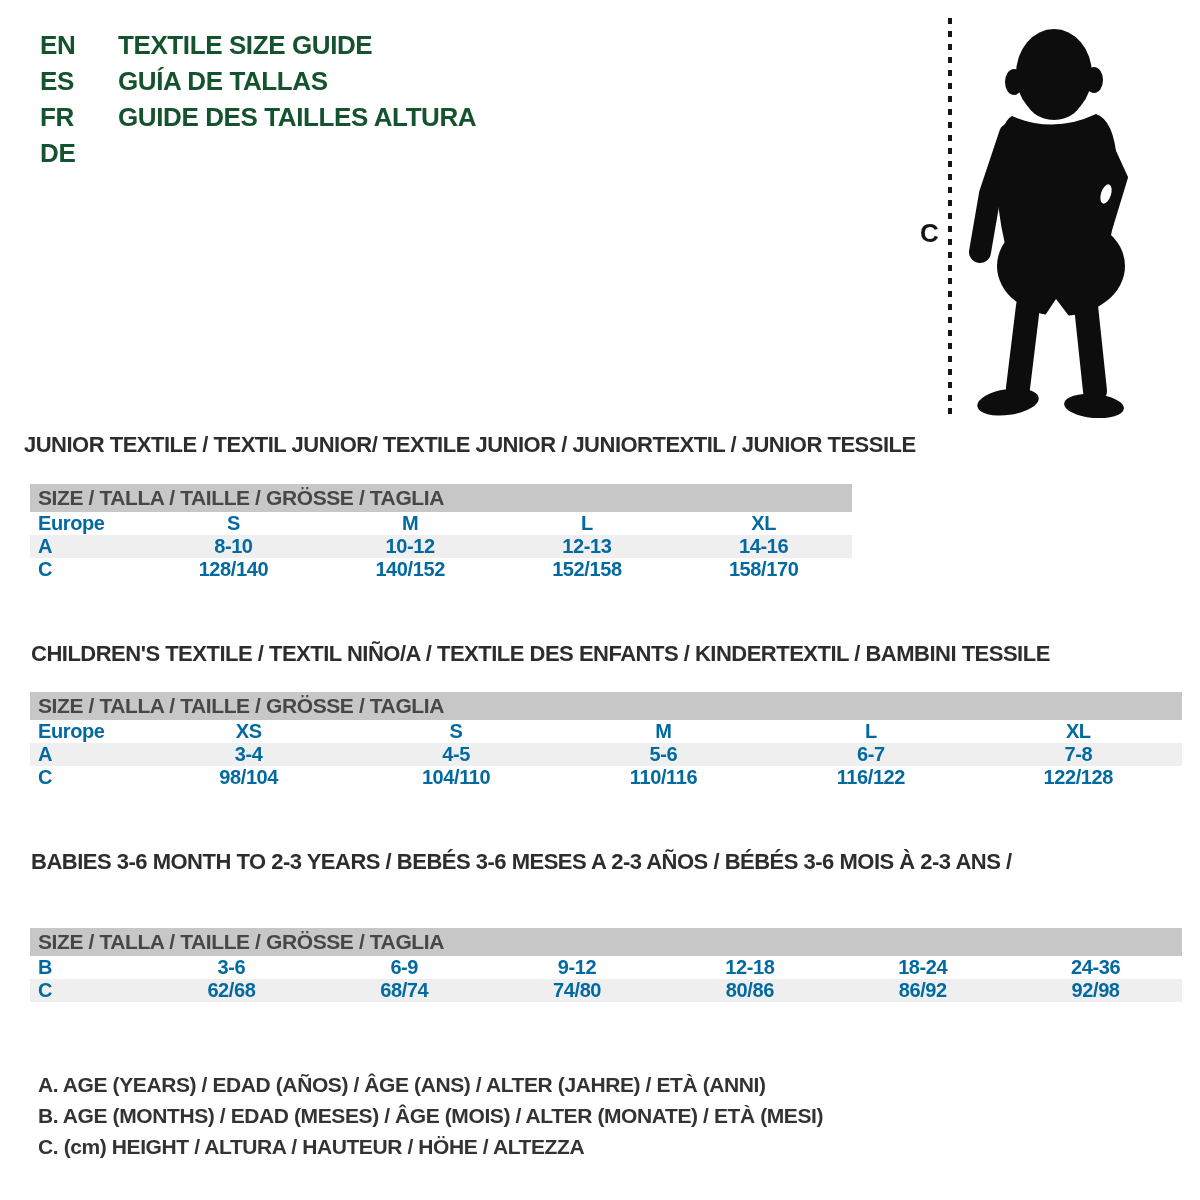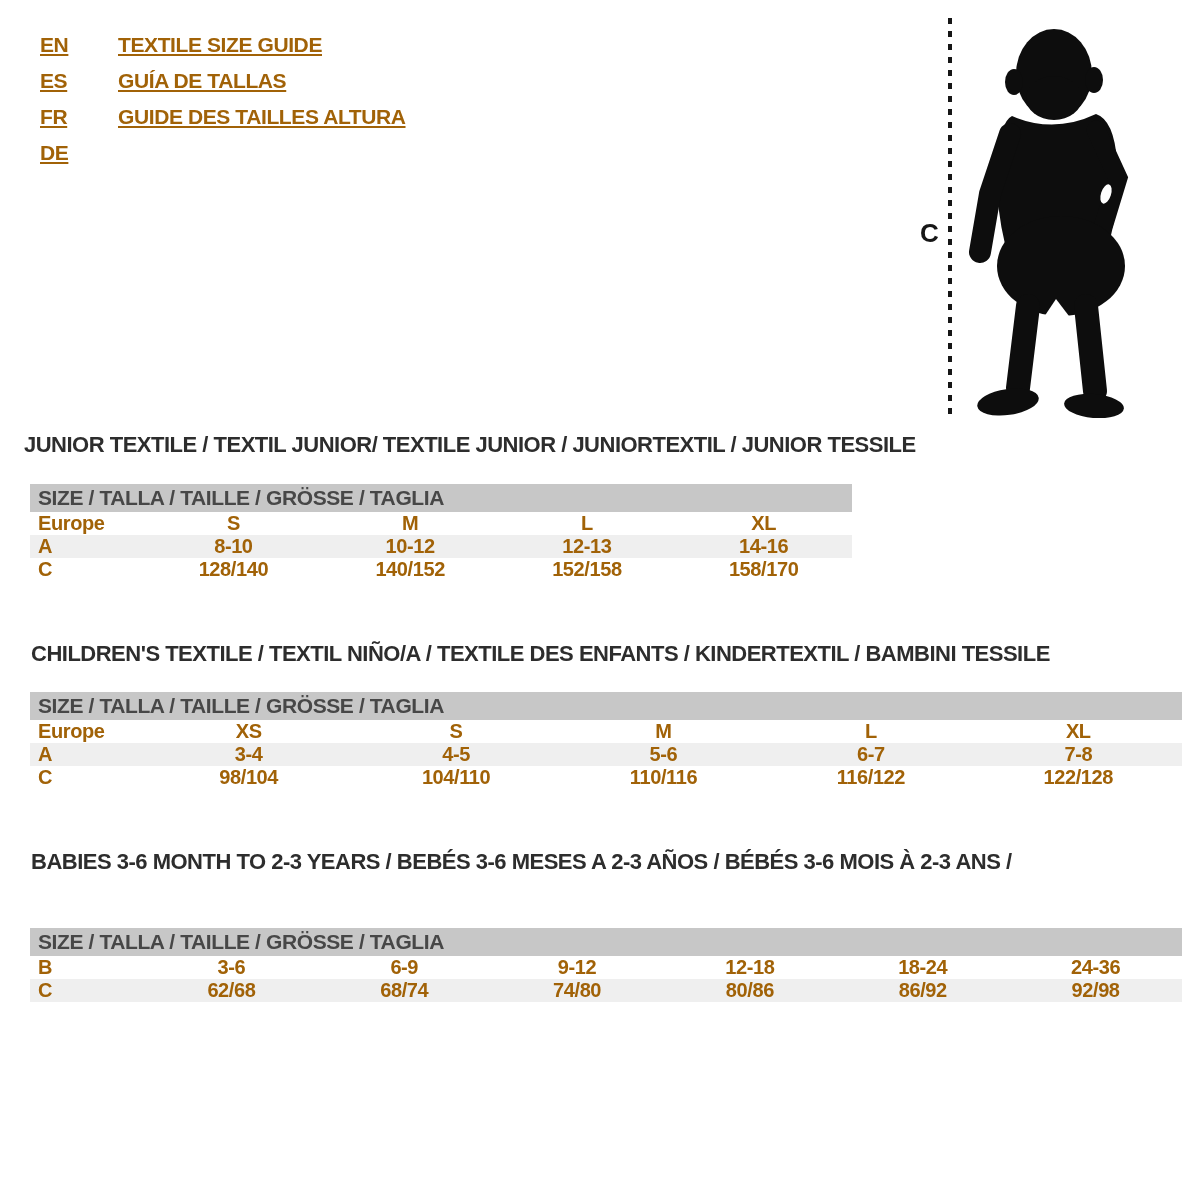--- a/index.html
+++ b/index.html
@@ -3,21 +3,21 @@
 <meta charset="utf-8">
 <style>
   html,body{margin:0;padding:0;background:#fff;}
   .page{
     position:relative;width:1200px;height:1200px;background:#fff;overflow:hidden;
     font-family:"Liberation Sans","DejaVu Sans",sans-serif;
     font-weight:700;font-stretch:condensed;letter-spacing:-0.4px;color:#3a3a3a;
   }
   
   .langs{position:absolute;left:40px;top:27px;}
-  .lang-row{display:flex;line-height:36px;font-size:21px;color:#a16207;text-decoration:underline;}
+  .lang-row{display:flex;line-height:36px;font-size:26px;color:#14532d;}
   .lang-code{width:78px;flex:0 0 78px;}
   .lang-label{white-space:nowrap;}
   
   .figure{position:absolute;left:900px;top:14px;width:292px;height:408px;}
   .measure-line{
     position:absolute;left:48px;top:4px;width:4px;height:396px;
     background:repeating-linear-gradient(to bottom,#161616 0 6px,transparent 6px 13px);
   }
   .measure-label{position:absolute;left:20px;top:204px;font-size:26px;color:#161616;}
   .baby{position:absolute;left:68px;top:2px;width:168px;height:402px;}
@@ -29,21 +29,21 @@
   .t3-title .line{display:block;line-height:31px;}
   
   table.size-table{position:absolute;border-collapse:collapse;table-layout:fixed;}
   .t1{left:30px;top:484px;width:822px;}
   .t2{left:30px;top:692px;width:1152px;}
   .t3{left:30px;top:928px;width:1152px;}
   th.band{
     background:#c7c7c7;color:#474747;text-align:left;font-size:21px;
     height:28px;padding:0 0 0 8px;font-weight:700;white-space:nowrap;
   }
-  td{height:15px;text-align:center;font-size:20px;font-weight:700;color:#a16207;padding:0;}
+  td{height:15px;text-align:center;font-size:20px;font-weight:700;color:#0369a1;padding:0;}
   td.rowlabel{text-align:left;padding-left:8px;}
   tr.alt td{background:#efefef;}
   col.c-label{width:115px;}
   
   .legend{position:absolute;left:38px;top:1069px;}
   .legend-line{font-size:21px;line-height:31px;white-space:nowrap;color:#333;}
 </style>
 </head>
 <body>
 
@@ -205,14 +205,19 @@
         <td>62/68</td>
         <td>68/74</td>
         <td>74/80</td>
         <td>80/86</td>
         <td>86/92</td>
         <td>92/98</td>
       </tr>
     </tbody>
   </table>
 
+  <div class="legend">
+    <div class="legend-line">A. AGE (YEARS) / EDAD (AÑOS) / ÂGE (ANS) / ALTER (JAHRE) / ETÀ (ANNI)</div>
+    <div class="legend-line">B. AGE (MONTHS) / EDAD (MESES) / ÂGE (MOIS) / ALTER (MONATE) / ETÀ (MESI)</div>
+    <div class="legend-line">C. (cm) HEIGHT / ALTURA / HAUTEUR / HÖHE / ALTEZZA</div>
+  </div>
 
 </div>
 
 </body></html>

